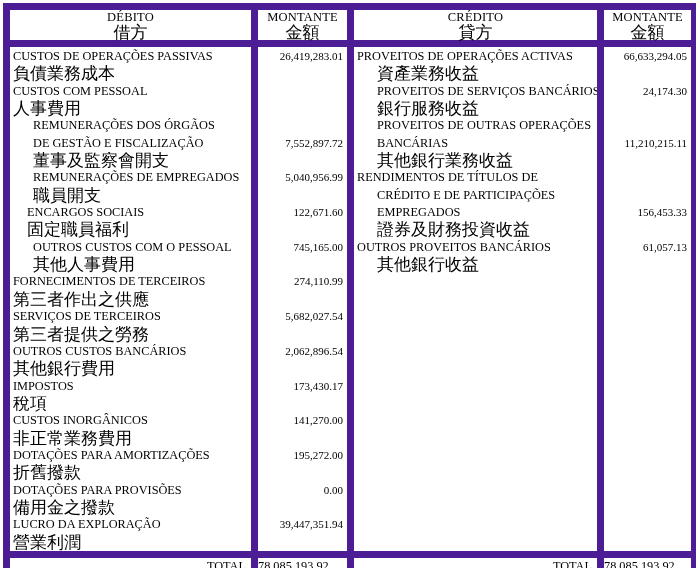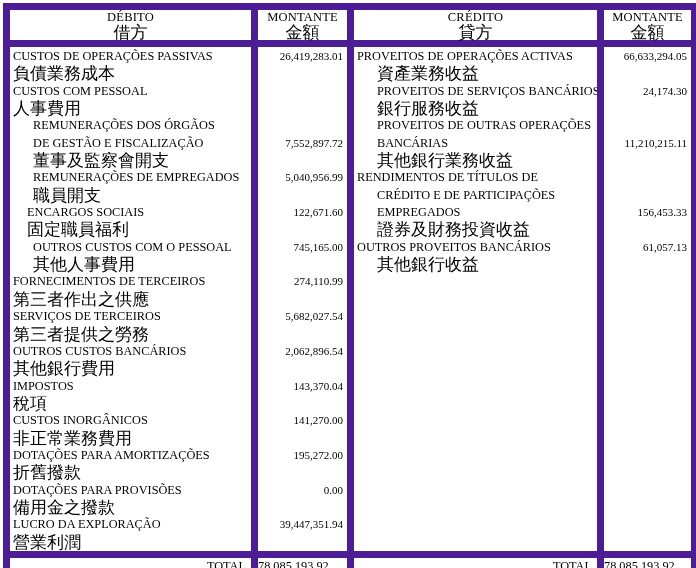--- a/index.html
+++ b/index.html
@@ -161,21 +161,21 @@
               <div class="row amt">122,671.60</div>
               <div class="row amt">&nbsp;</div>
               <div class="row amt">745,165.00</div>
               <div class="row amt">&nbsp;</div>
               <div class="row amt">274,110.99</div>
               <div class="row amt">&nbsp;</div>
               <div class="row amt">5,682,027.54</div>
               <div class="row amt">&nbsp;</div>
               <div class="row amt">2,062,896.54</div>
               <div class="row amt">&nbsp;</div>
-              <div class="row amt">143,370.04</div>
+              <div class="row amt">173,430.17</div>
               <div class="row amt">&nbsp;</div>
               <div class="row amt">141,270.00</div>
               <div class="row amt">&nbsp;</div>
               <div class="row amt">195,272.00</div>
               <div class="row amt">&nbsp;</div>
               <div class="row amt">0.00</div>
               <div class="row amt">&nbsp;</div>
               <div class="row amt">39,447,351.94</div>
               <div class="row amt">&nbsp;</div>
             </div>

